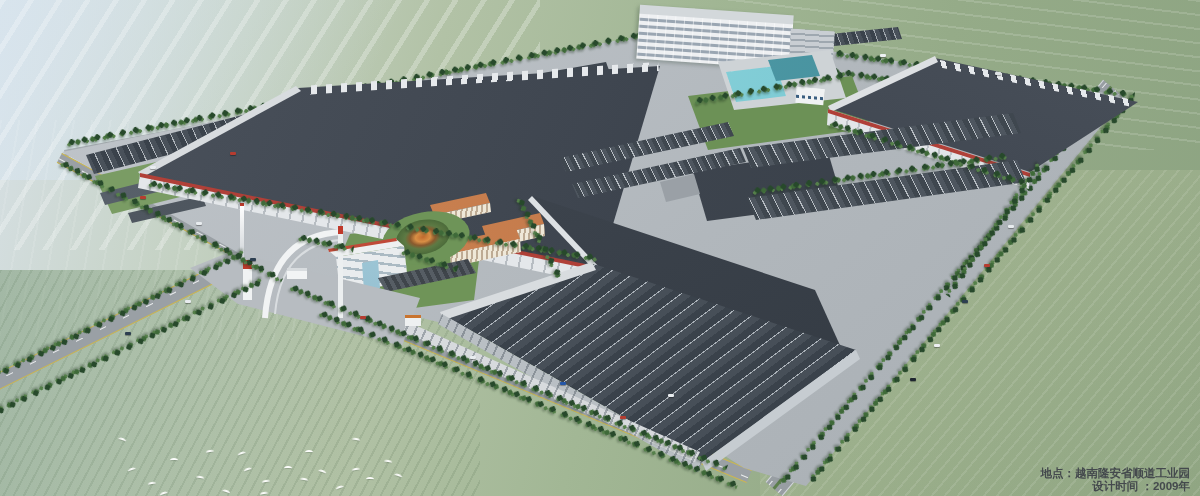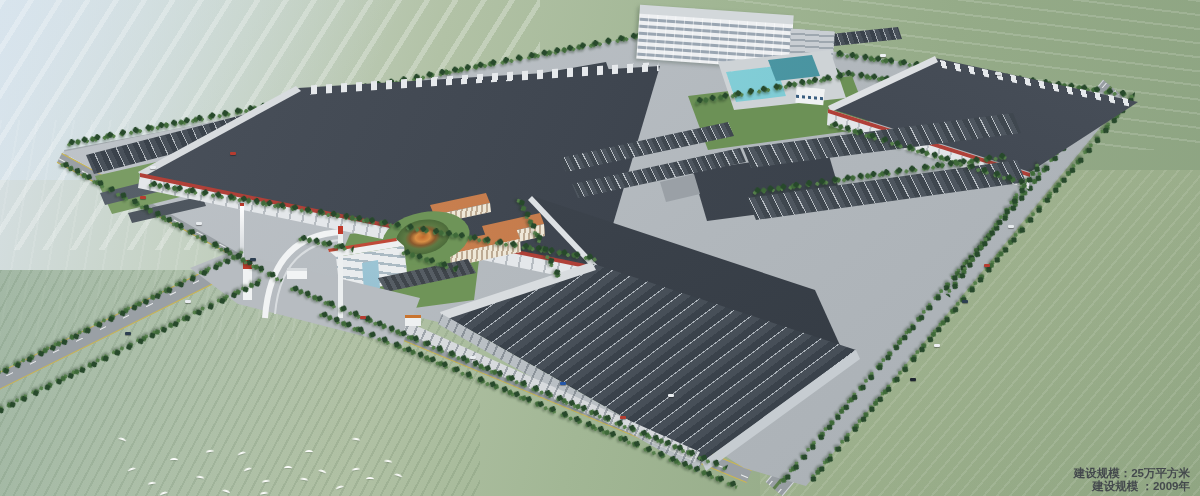--- a/index.html
+++ b/index.html
@@ -263,16 +263,16 @@
       <div class="bird" style="left: 238px; top: 452px; transform: rotate(-18deg);"></div>
       <div class="bird" style="left: 206px; top: 450px; transform: rotate(-9deg);"></div>
       <div class="bird" style="left: 305px; top: 450px; transform: rotate(0deg);"></div>
       <div class="bird" style="left: 352px; top: 438px; transform: rotate(9deg);"></div>
       <div class="bird" style="left: 118px; top: 438px; transform: rotate(18deg);"></div>
       <div class="bird" style="left: 160px; top: 492px; transform: rotate(-18deg);"></div>
       <div class="bird" style="left: 260px; top: 492px; transform: rotate(-9deg);"></div>
     </div>
 
   <div id="overlay">
-    <div class="line">建设规模：25万平方米</div>
-    <div class="line">建设规模 ：2009年</div>
+    <div class="line">地点：越南隆安省顺道工业园</div>
+    <div class="line">设计时间 ：2009年</div>
   </div>
 </div>
 
 </body></html>

